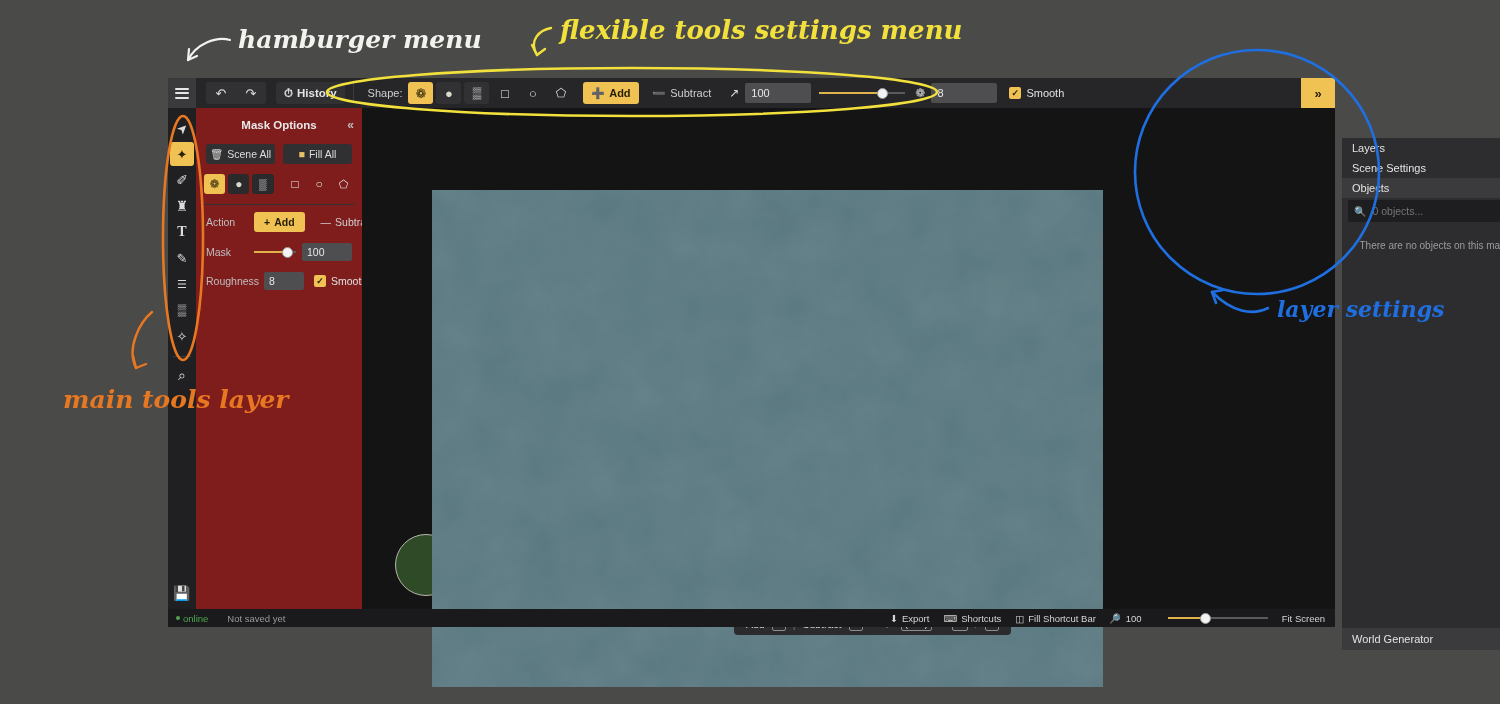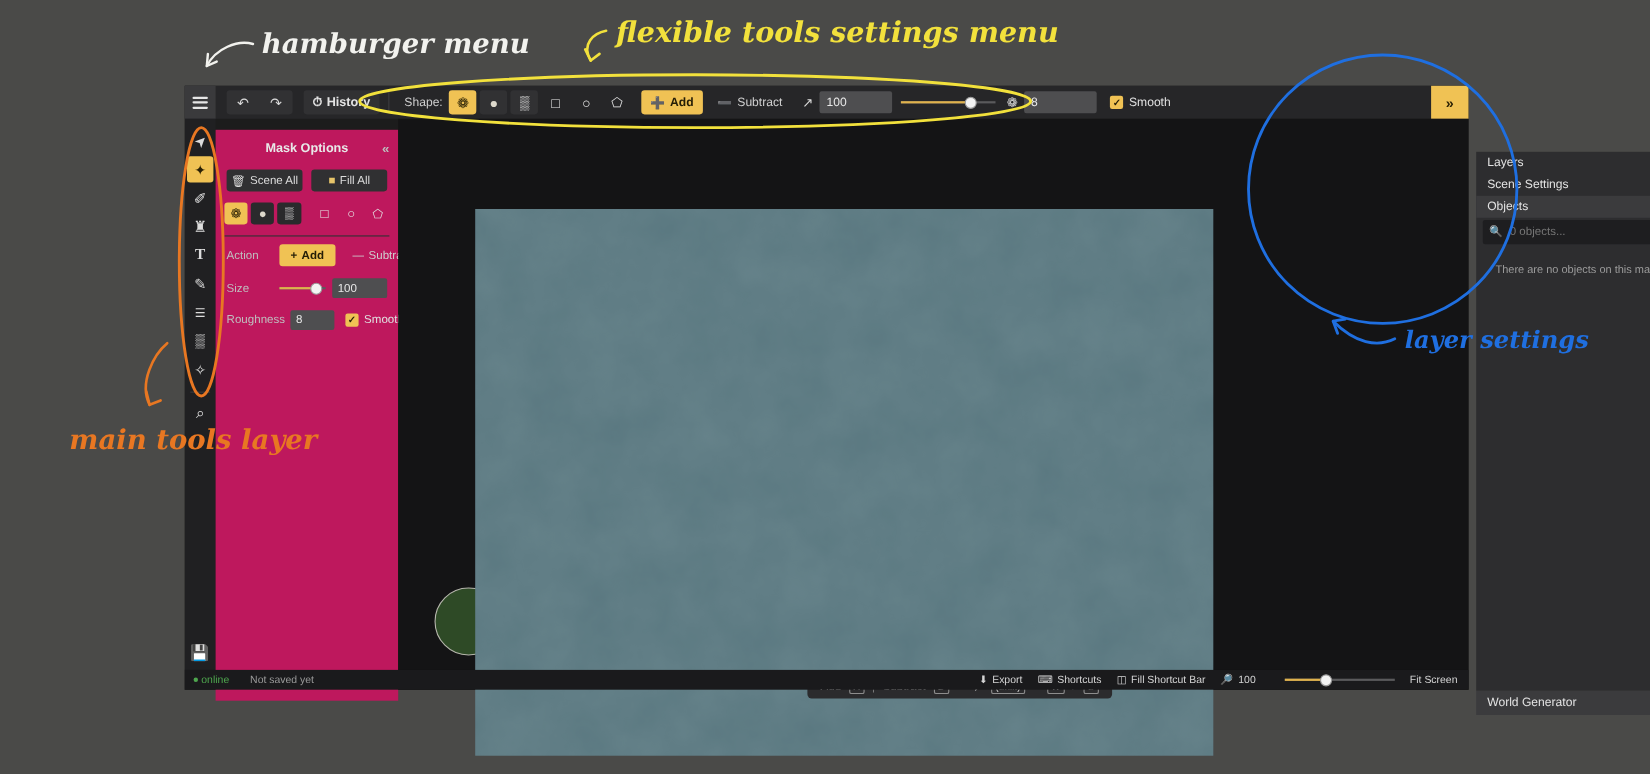--- a/index.html
+++ b/index.html
@@ -86,22 +86,22 @@
     color:#dcdcdc; cursor:pointer;
   }
   .rail-btn.active { background:#f0c254; color:#2a2105; }
   .rail-div { width:18px; height:1px; background:#3a3a3c; margin:6px 0; }
   .rail-save {
     position:absolute; bottom:22px; width:24px; height:24px;
     display:flex; align-items:center; justify-content:center; cursor:pointer;
   }
   
   #panel {
-    position:absolute; left:28px; top:40px; width:166px; height:519px;
-    background:#be185d;
+    position:absolute; left:28px; top:30px; width:166px; height:519px;
+    background:#7f1d1d;
   }
   .panel-head {
     height:26px; display:flex; align-items:center; justify-content:center;
     position:relative; color:#e8e8e8; font-size:11.5px; font-weight:bold;
     margin-top:4px;
   }
   .panel-collapse {
     position:absolute; right:8px; color:#bdbdbd; font-size:12px; cursor:pointer;
   }
   .panel-row { display:flex; gap:8px; padding:6px 10px; }
@@ -390,21 +390,21 @@
         <span>+</span>
         <span>Add</span>
       </div>
       <div class="pn-action sec">
         <span>—</span>
         <span>Subtract</span>
       </div>
     </div>
 
     <div class="field-row">
-      <span class="field-label">Size</span>
+      <span class="field-label">Mask</span>
       <div class="slider-wrap" style="width:76px">
         <div class="slider-track"></div>
         <div class="slider-fill" style="width:72%"></div>
         <div class="slider-knob" style="left:66%"></div>
       </div>
       <input class="pn-num" value="100" style="">
     </div>
 
     <div class="field-row">
       <span class="field-label" style="width:52px">Roughness</span>

